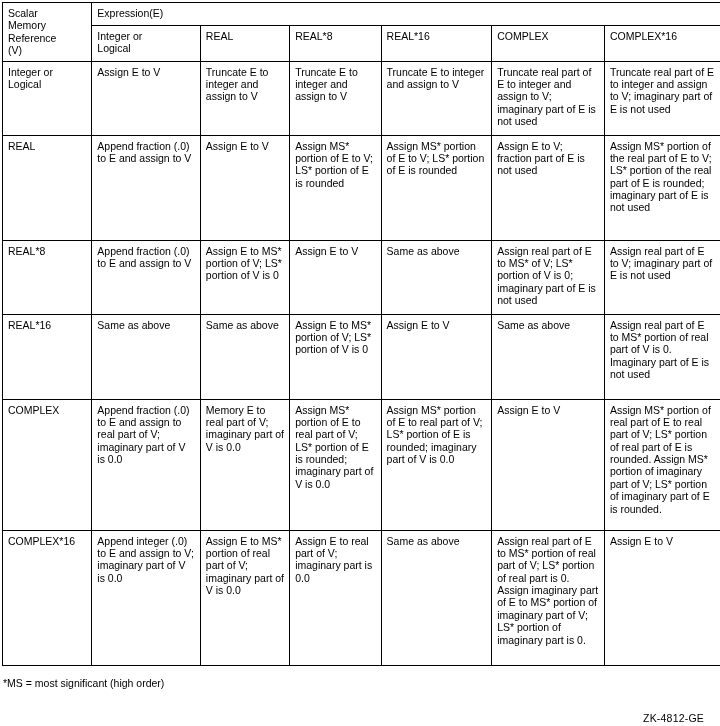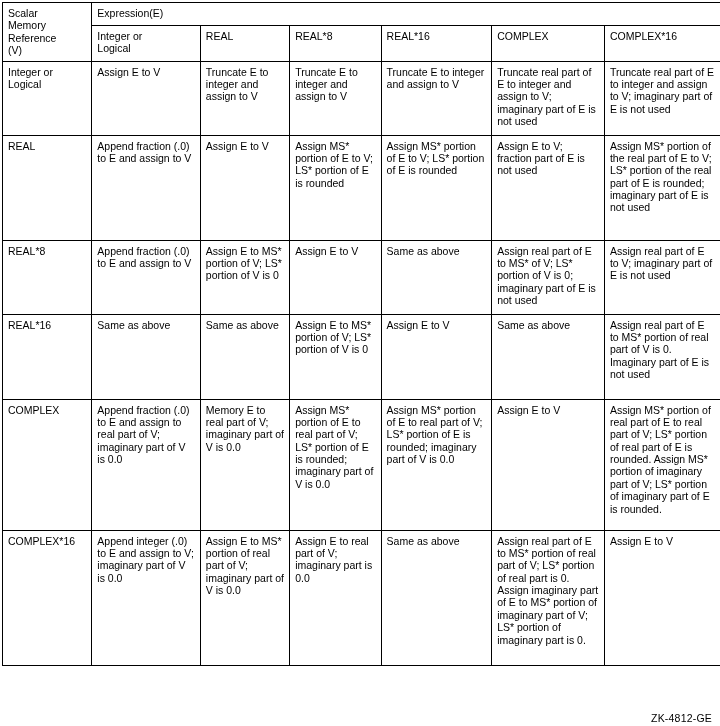--- a/index.html
+++ b/index.html
@@ -62,21 +62,21 @@
   .footnotes {
     margin: 10px 0 0 3px;
     font-size: 10.5px;
     line-height: 1.45;
   }
   .footnotes div {
     white-space: pre;
   }
   .docid {
     position: absolute;
-    right: 8px;
+    right: 16px;
     bottom: 4px;
     font-size: 10.5px;
     letter-spacing: 0.2px;
     text-align: center;
   }
   col.c0 { width: 84px; }
   col.c1 { width: 102px; }
   col.c2 { width: 84px; }
   col.c3 { width: 86px; }
   col.c4 { width: 104px; }
@@ -169,17 +169,18 @@
         <td>Assign E to MS* portion of real part of V; imaginary part of V is 0.0</td>
         <td>Assign E to real part of V; imaginary part is 0.0</td>
         <td>Same as above</td>
         <td>Assign real part of E to MS* portion of real part of V; LS* portion of real part is 0. Assign imaginary part of E to MS* portion of imaginary part of V; LS* portion of imaginary part is 0.</td>
         <td>Assign E to V</td>
       </tr>
     </tbody>
   </table>
 
   <div class="footnotes">
+    <div>*MS = most significant (high order)</div>
   </div>
 
   <div class="docid">ZK-4812-GE</div>
 
 </div>
 
 </body></html>

